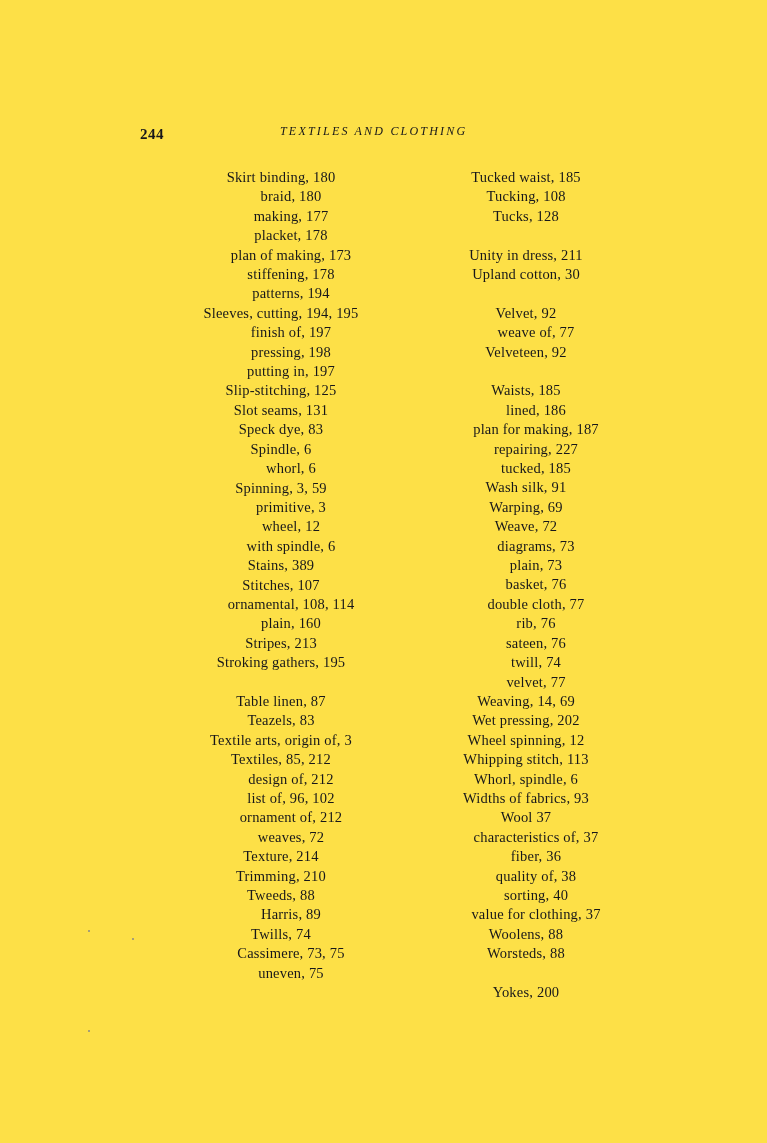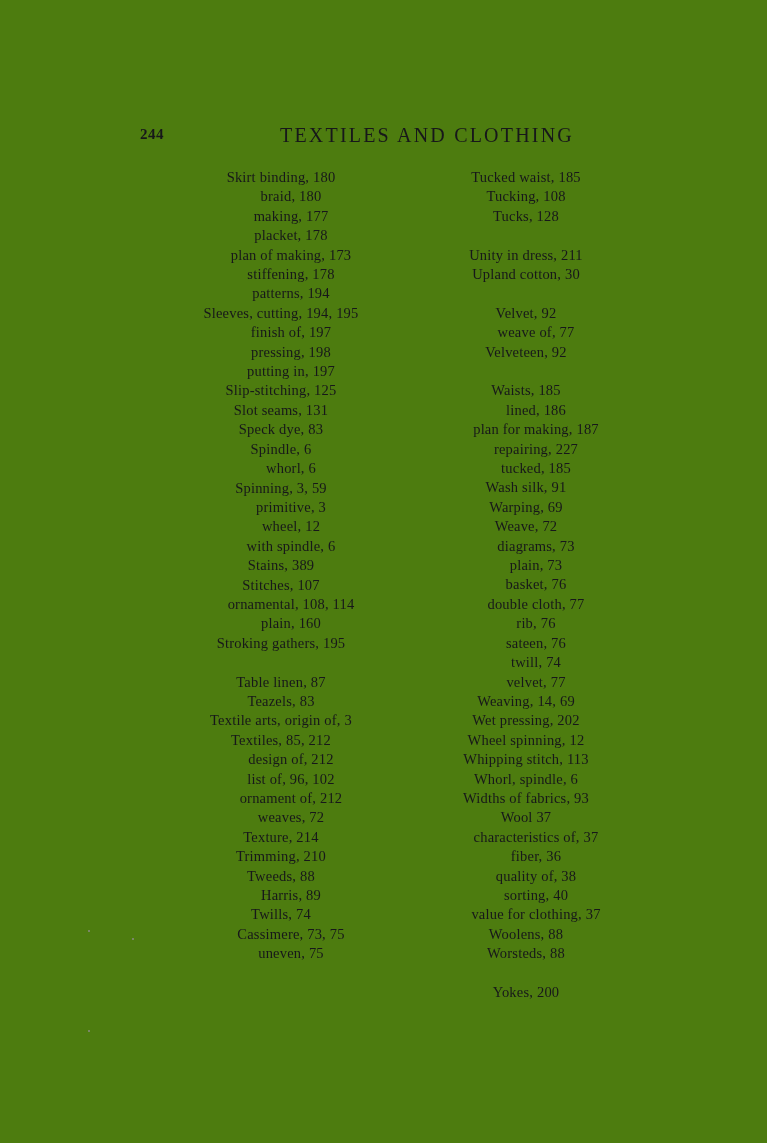--- a/index.html
+++ b/index.html
@@ -13,21 +13,21 @@
     font-family: "Liberation Serif", serif;
     color: #1a1a1a;
     position: relative;
     overflow: hidden;
   }
   .page {
     position: absolute;
     top: 0; left: 0;
     width: 767px;
     height: 1143px;
-    background: #4d7c0f;
+    background: #fde047;
   }
   .header {
     position: absolute;
     top: 124px;
     left: 140px;
     width: 500px;
     height: 22px;
   }
   .folio {
     position: absolute;
@@ -35,21 +35,22 @@
     top: 2px;
     font-size: 15px;
     font-weight: bold;
     letter-spacing: 0.5px;
     color: #17171a;
   }
   .running-title {
     position: absolute;
     left: 140px;
     top: 0;
-    font-size: 20px;
+    font-size: 12px;
+    font-style: italic;
     letter-spacing: 2.2px;
     color: #17171a;
     white-space: nowrap;
   }
   .columns {
     position: absolute;
     top: 168px;
     left: 143px;
     width: 490px;
     display: flex;
@@ -112,20 +113,21 @@
         <div class="entry">Spindle, 6</div>
         <div class="entry sub">whorl, 6</div>
         <div class="entry">Spinning, 3, 59</div>
         <div class="entry sub">primitive, 3</div>
         <div class="entry sub">wheel, 12</div>
         <div class="entry sub">with spindle, 6</div>
         <div class="entry">Stains, 389</div>
         <div class="entry">Stitches, 107</div>
         <div class="entry sub">ornamental, 108, 114</div>
         <div class="entry sub">plain, 160</div>
+        <div class="entry">Stripes, 213</div>
         <div class="entry">Stroking gathers, 195</div>
         <div class="gap"></div>
         <div class="entry">Table linen, 87</div>
         <div class="entry">Teazels, 83</div>
         <div class="entry">Textile arts, origin of, 3</div>
         <div class="entry">Textiles, 85, 212</div>
         <div class="entry sub">design of, 212</div>
         <div class="entry sub">list of, 96, 102</div>
         <div class="entry sub">ornament of, 212</div>
         <div class="entry sub">weaves, 72</div>

